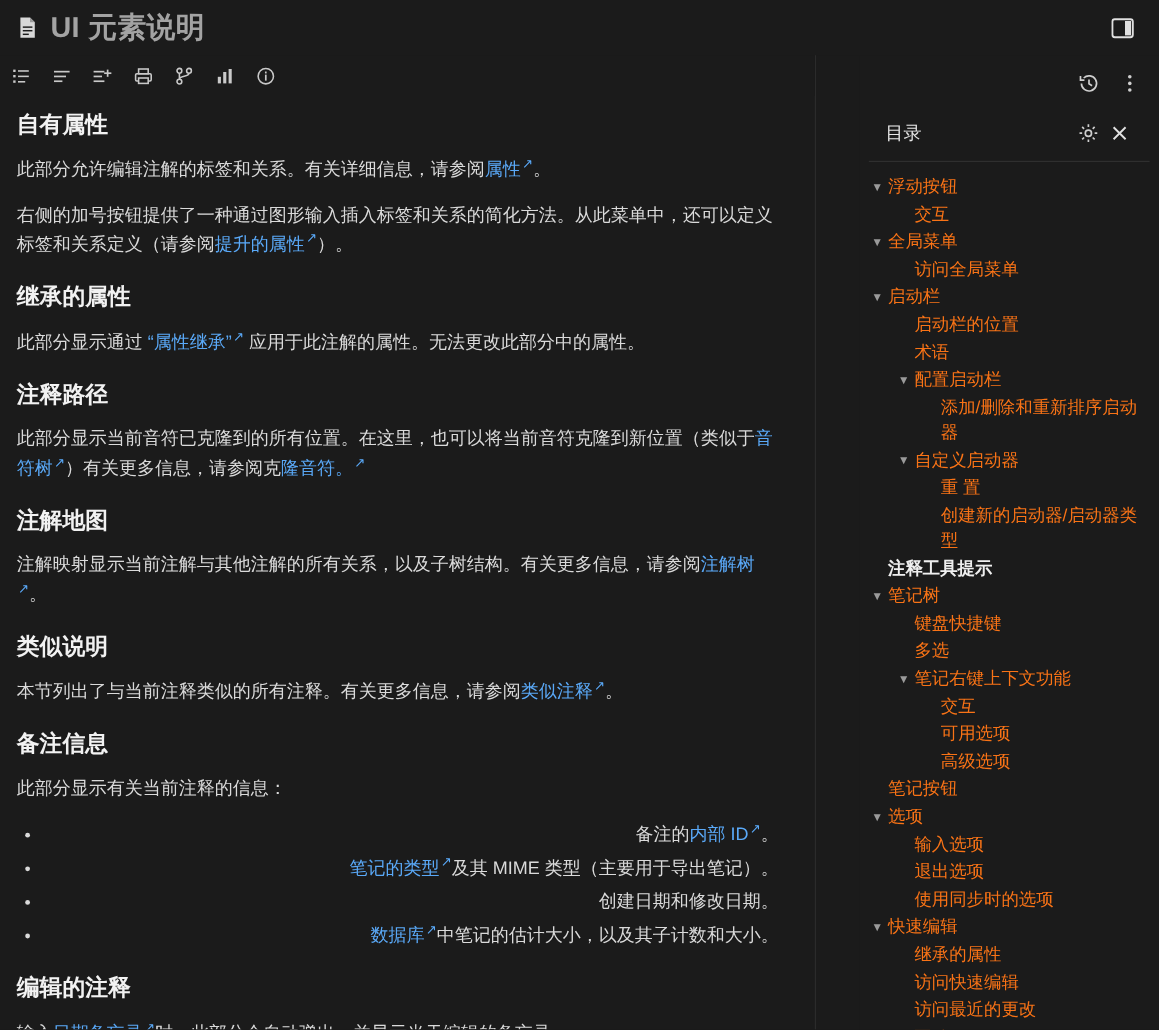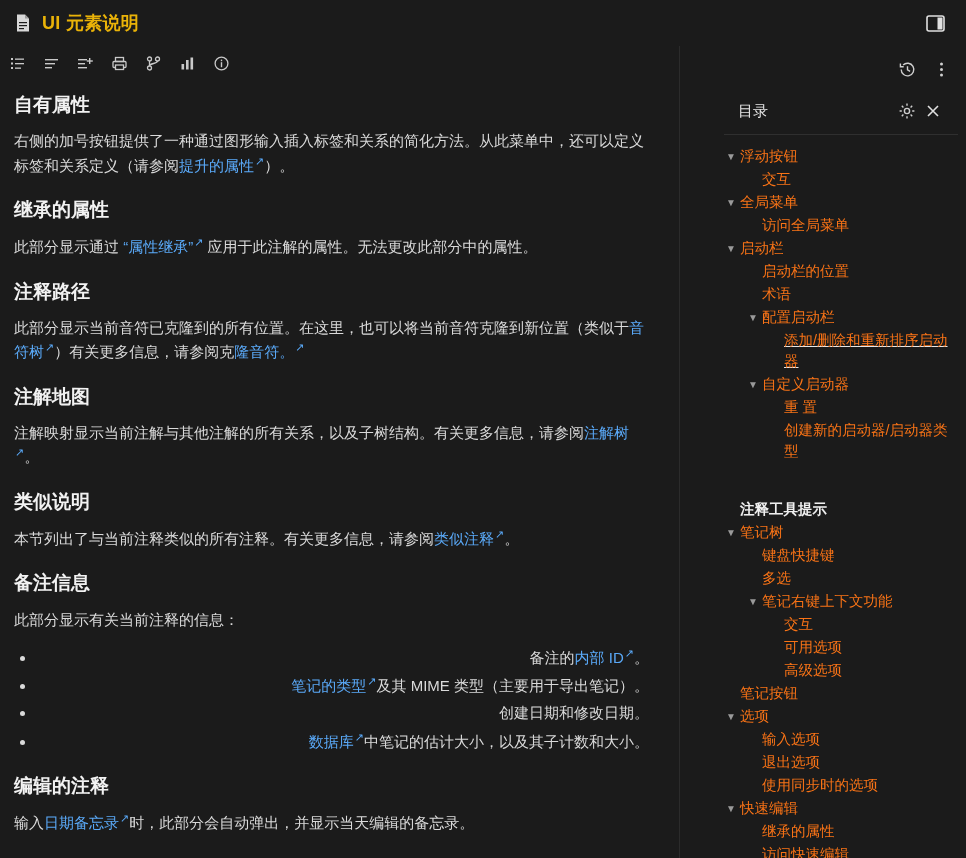--- a/index.html
+++ b/index.html
@@ -28,23 +28,23 @@
     background: #1b1b1b;
   }
   .title-doc-icon {
     width: 18px; height: 20px;
     position: relative;
     margin-right: 10px;
     flex: 0 0 auto;
   }
   .title-doc-icon svg { display:block; }
   .title-text {
-    font-size: 18px;
+    font-size: 24px;
     font-weight: 600;
-    color: #eab308;
+    color: #a3a3a3;
     letter-spacing: .3px;
     white-space: nowrap;
   }
   .titlebar-spacer { flex: 1 1 auto; }
   .panel-toggle {
     width: 22px; height: 22px;
     margin-right: 6px;
     display:flex; align-items:center; justify-content:center;
     cursor: pointer;
   }
@@ -181,21 +181,21 @@
     line-height: 21px;
     text-align: center;
     user-select: none;
   }
   .toc-label {
     font-size: 14.5px;
     color: #f97316;
     line-height: 1.45;
     padding-right: 8px;
   }
-  .toc-row.bold .toc-label { font-weight: 700; color: #efefef; margin-top: 35px; }
+  .toc-row.bold .toc-label { font-weight: 700; color: #efefef; }
 </style>
 </head>
 <body>
 
 <div class="app">
 
   <div class="titlebar">
     <span class="title-doc-icon">
       <svg width="18" height="20" viewBox="0 0 18 20">
         <path d="M3 1.5h8l4 4v13H3z" fill="#d8d8d8"></path>
@@ -272,20 +272,21 @@
           <svg width="17" height="17" viewBox="0 0 17 17">
             <circle cx="8.5" cy="8.5" r="6.4" fill="none" stroke="#c9c9c9" stroke-width="1.3"></circle>
             <rect x="7.8" y="7.2" width="1.4" height="5" fill="#c9c9c9"></rect>
             <rect x="7.8" y="4.6" width="1.4" height="1.6" fill="#c9c9c9"></rect>
           </svg>
         </div>
       </div>
 
       <div class="content" id="content-root">
           <h2>自有属性</h2>
+          <p><span>此部分允许编辑注解的标签和关系。有关详细信息，请参阅</span><a class="link ext">属性</a><span>。</span></p>
           <p><span>右侧的加号按钮提供了一种通过图形输入插入标签和关系的简化方法。从此菜单中，还可以定义标签和关系定义（请参阅</span><a class="link ext">提升的属性</a><span>）。</span></p>
           <h2>继承的属性</h2>
           <p><span>此部分显示通过 </span><a class="link ext">“属性继承”</a><span> 应用于此注解的属性。无法更改此部分中的属性。</span></p>
           <h2>注释路径</h2>
           <p><span>此部分显示当前音符已克隆到的所有位置。在这里，也可以将当前音符克隆到新位置（类似于</span><a class="link ext">音符树</a><span>）有关更多信息，请参阅克</span><a class="link ext">隆音符。</a></p>
           <h2>注解地图</h2>
           <p><span>注解映射显示当前注解与其他注解的所有关系，以及子树结构。有关更多信息，请参阅</span><a class="link ext">注解树</a><span>。</span></p>
           <h2>类似说明</h2>
           <p><span>本节列出了与当前注释类似的所有注释。有关更多信息，请参阅</span><a class="link ext">类似注释</a><span>。</span></p>
           <h2>备注信息</h2>
@@ -360,21 +361,21 @@
             <span class="toc-label">启动栏的位置</span>
           </div>
           <div class="toc-row" style="padding-left: 22px;">
             <span class="twisty"></span>
             <span class="toc-label">术语</span>
           </div>
           <div class="toc-row" style="padding-left: 22px;">
             <span class="twisty">▼</span>
             <span class="toc-label">配置启动栏</span>
           </div>
-          <div class="toc-row" style="padding-left: 44px; text-decoration: underline;">
+          <div class="toc-row" style="padding-left: 44px;">
             <span class="twisty"></span>
             <span class="toc-label">添加/删除和重新排序启动器</span>
           </div>
           <div class="toc-row" style="padding-left: 22px;">
             <span class="twisty">▼</span>
             <span class="toc-label">自定义启动器</span>
           </div>
           <div class="toc-row" style="padding-left: 44px;">
             <span class="twisty"></span>
             <span class="toc-label">重 置</span>

